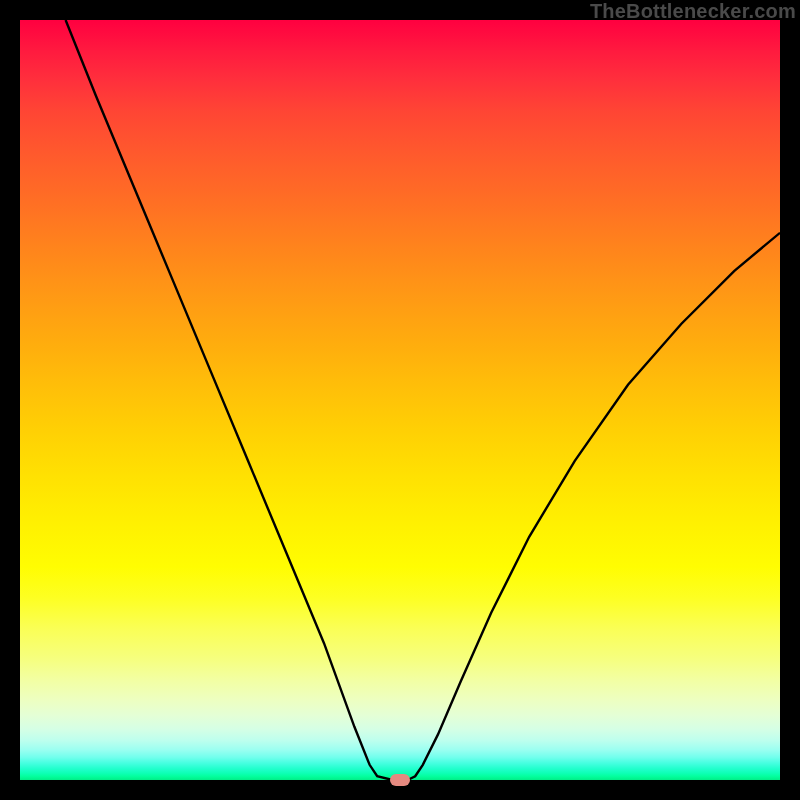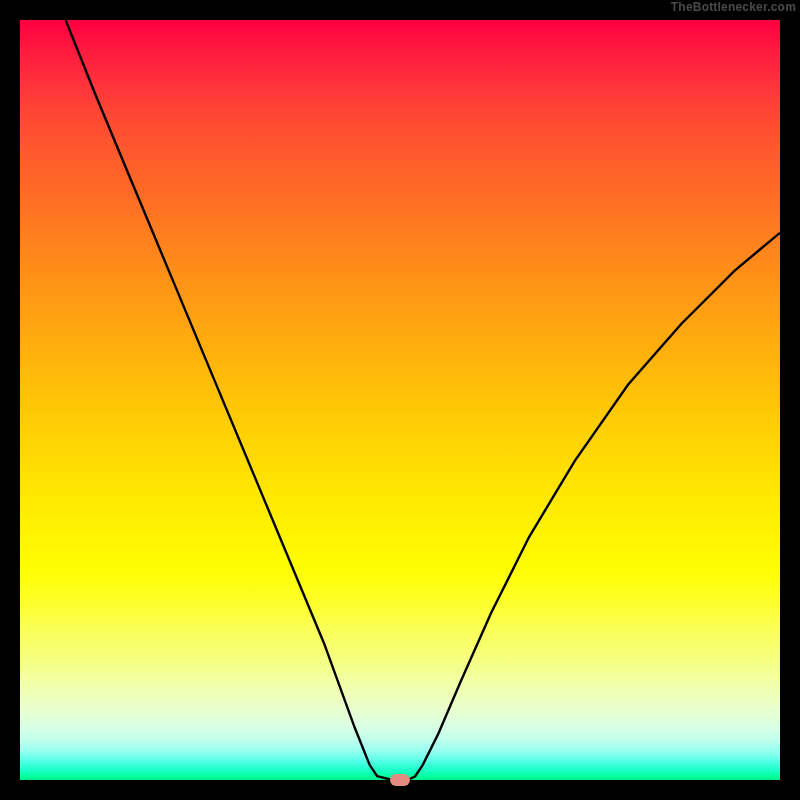--- a/index.html
+++ b/index.html
@@ -51,21 +51,21 @@
       #22ffcd 98.5%,
       #0effb6 99.1%,
       #04ff9e 99.5%,
       #00ee87 100%
     );
   }
   .source {
     position: absolute;
     right: 4px;
     top: 0px;
-    font-size: 12px;
+    font-size: 20px;
     font-weight: bold;
     color: #4a4a4a;
     letter-spacing: 0.2px;
   }
   .marker {
     position: absolute;
     width: 20px;
     height: 12px;
     border-radius: 6px;
     background: #e58a80;

